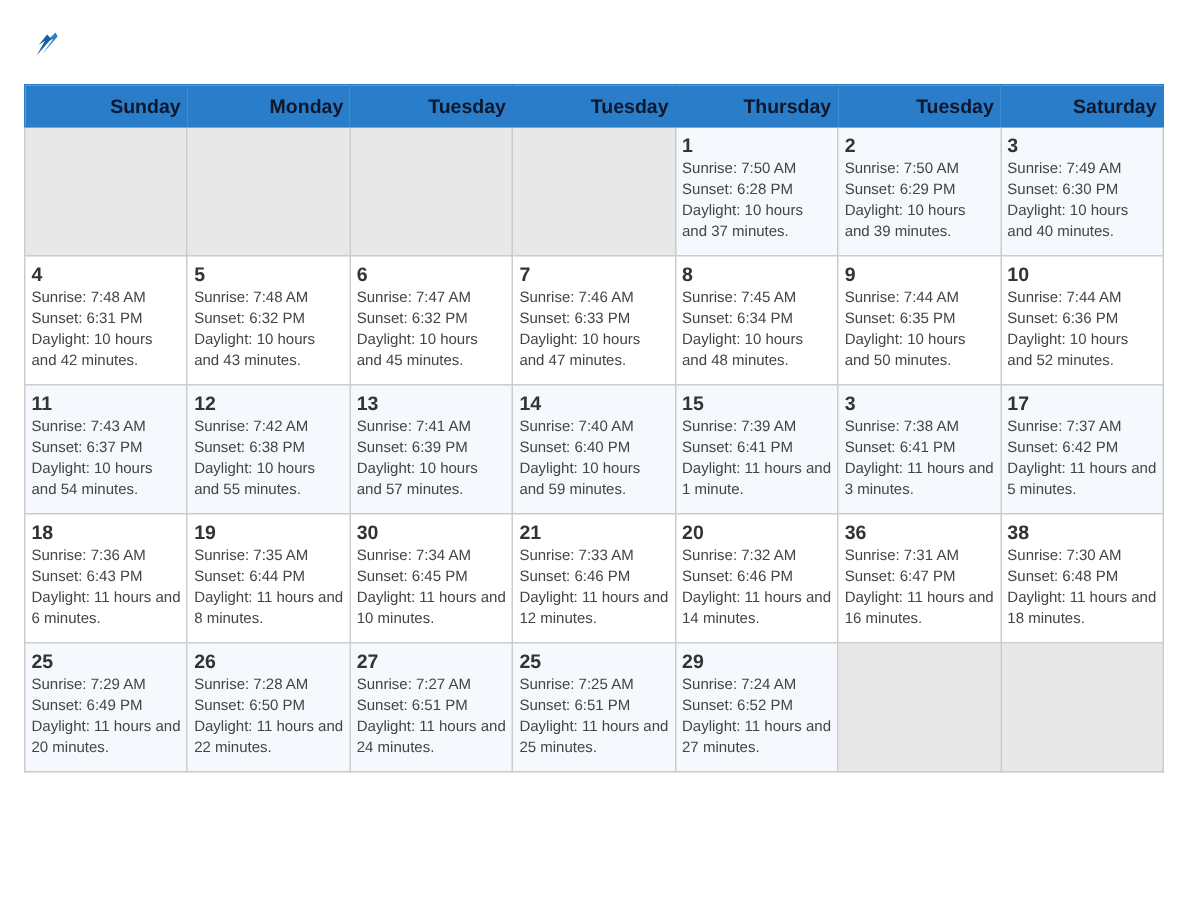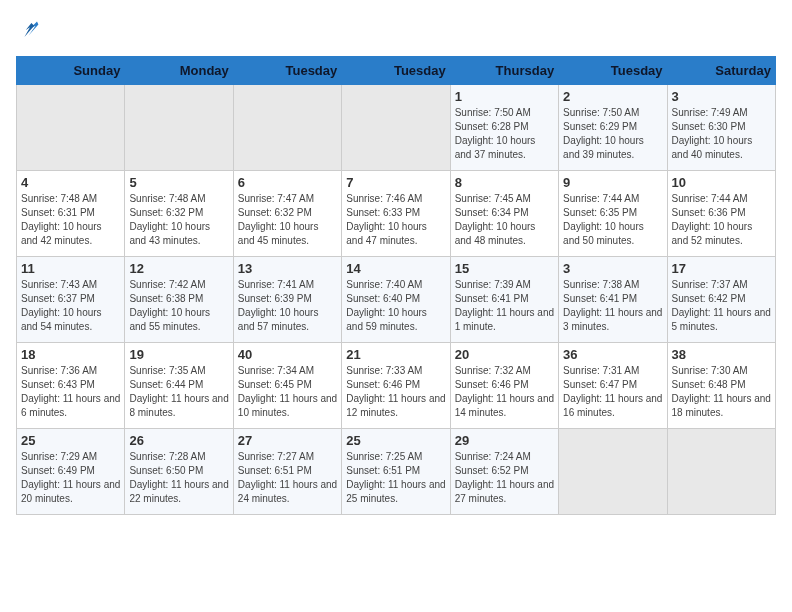--- a/index.html
+++ b/index.html
@@ -156,21 +156,21 @@
         <td><span class="day-number">3</span>
         <span class="day-info">Sunrise: 7:38 AM<br>Sunset: 6:41 PM<br>Daylight: 11 hours and 3 minutes.</span></td>
         <td><span class="day-number">17</span>
         <span class="day-info">Sunrise: 7:37 AM<br>Sunset: 6:42 PM<br>Daylight: 11 hours and 5 minutes.</span></td>
       </tr>
       <tr>
         <td><span class="day-number">18</span>
         <span class="day-info">Sunrise: 7:36 AM<br>Sunset: 6:43 PM<br>Daylight: 11 hours and 6 minutes.</span></td>
         <td><span class="day-number">19</span>
         <span class="day-info">Sunrise: 7:35 AM<br>Sunset: 6:44 PM<br>Daylight: 11 hours and 8 minutes.</span></td>
-        <td><span class="day-number">40</span>
+        <td><span class="day-number">30</span>
         <span class="day-info">Sunrise: 7:34 AM<br>Sunset: 6:45 PM<br>Daylight: 11 hours and 10 minutes.</span></td>
         <td><span class="day-number">21</span>
         <span class="day-info">Sunrise: 7:33 AM<br>Sunset: 6:46 PM<br>Daylight: 11 hours and 12 minutes.</span></td>
         <td><span class="day-number">20</span>
         <span class="day-info">Sunrise: 7:32 AM<br>Sunset: 6:46 PM<br>Daylight: 11 hours and 14 minutes.</span></td>
         <td><span class="day-number">36</span>
         <span class="day-info">Sunrise: 7:31 AM<br>Sunset: 6:47 PM<br>Daylight: 11 hours and 16 minutes.</span></td>
         <td><span class="day-number">38</span>
         <span class="day-info">Sunrise: 7:30 AM<br>Sunset: 6:48 PM<br>Daylight: 11 hours and 18 minutes.</span></td>
       </tr>

